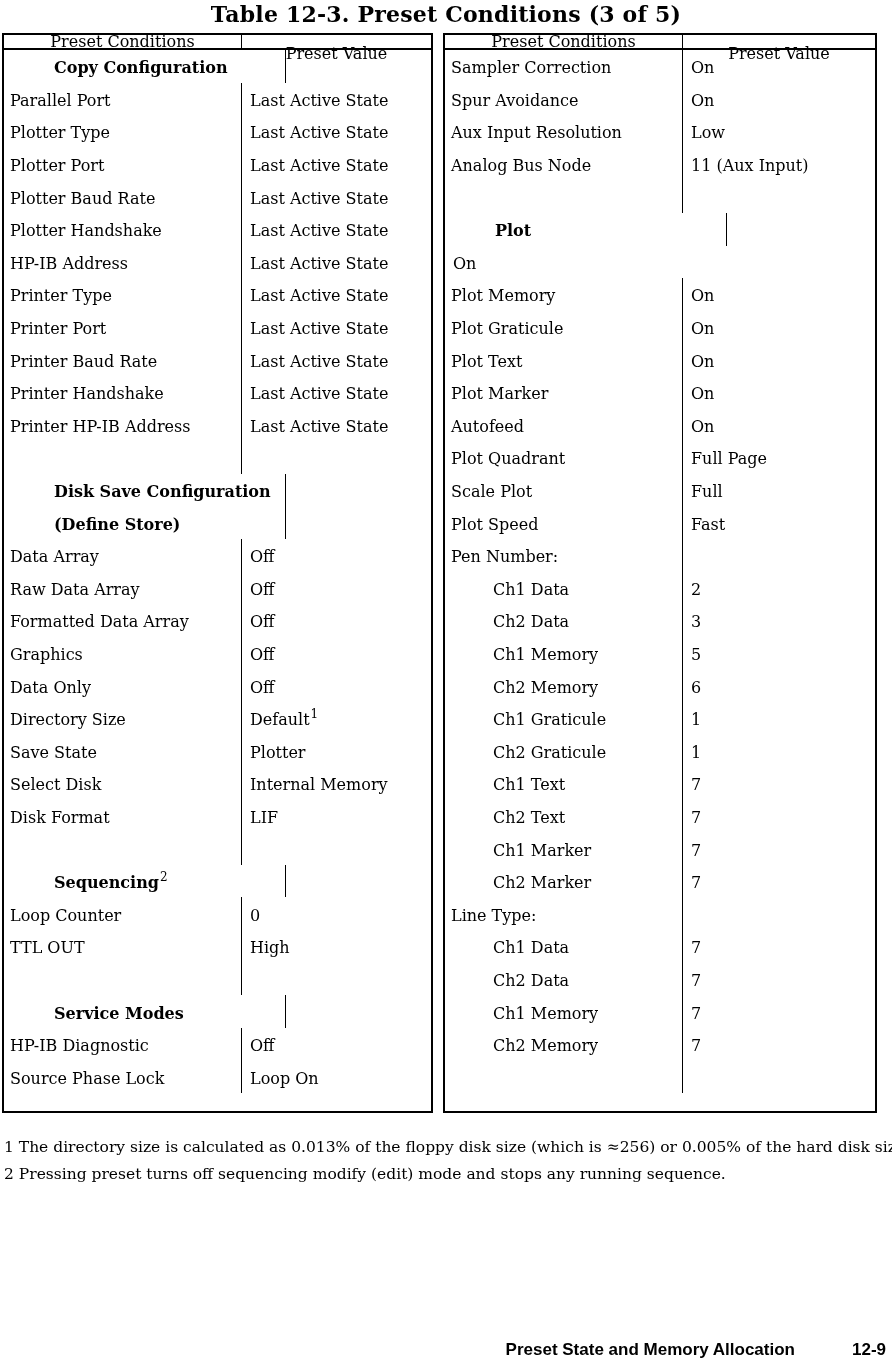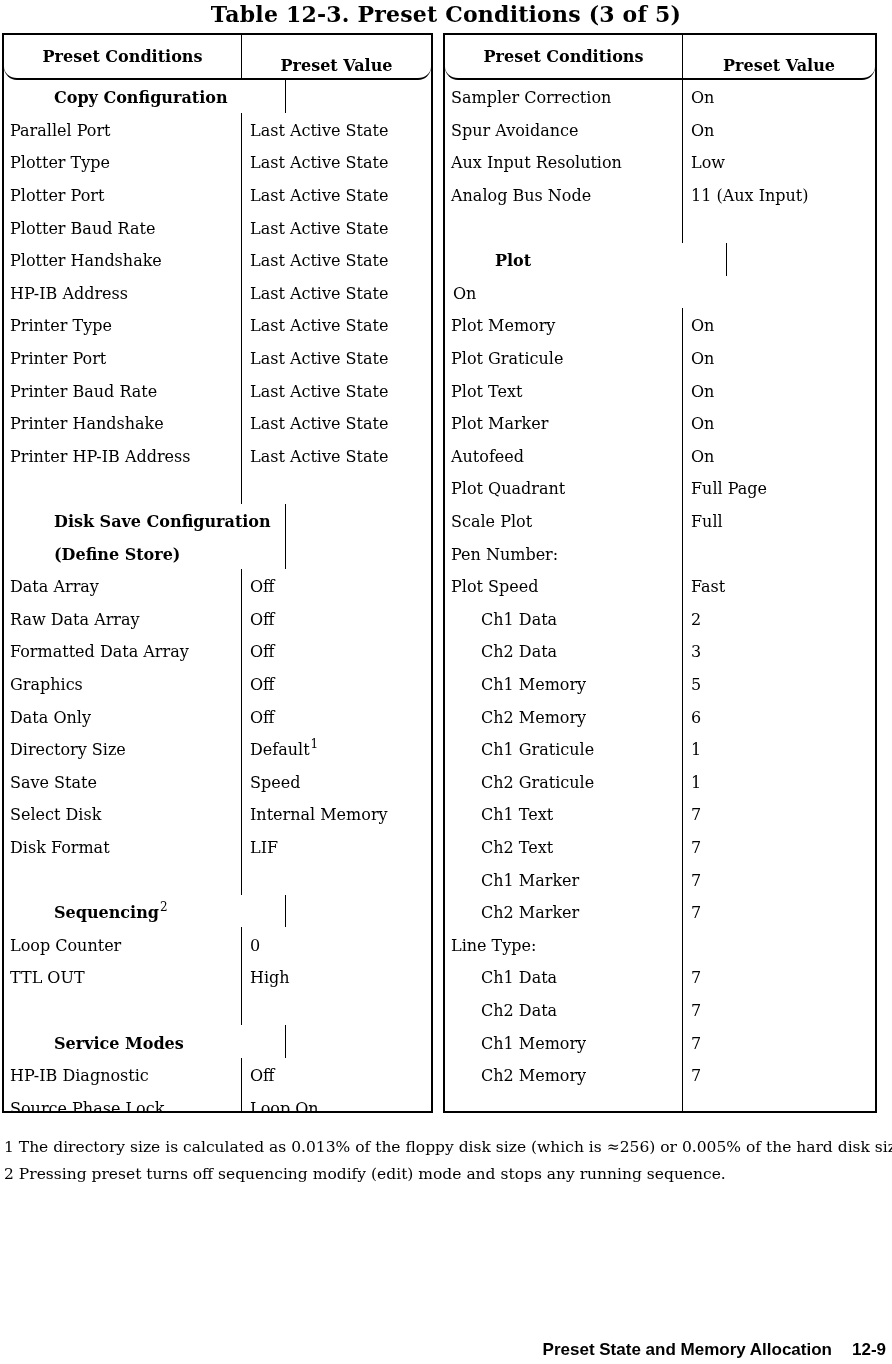--- a/index.html
+++ b/index.html
@@ -22,57 +22,57 @@
   }
 
   .data-table {
     border: 2px solid #000; box-sizing: border-box;
     background: #fff; height: 1080px; overflow: hidden;
   }
   .data-table.left  { width: 431px; }
   .data-table.right { width: 434px; }
 
   .thead {
-    display: flex; height: 45px; box-sizing: border-box;
+    display: flex; height: 15px; box-sizing: border-box;
     border-bottom: 2px solid #000;
-    font-weight: bold; font-size: 16px; border-radius: 13px;
+    font-weight: normal; font-size: 16px;
   }
   .hcell {
     display: flex; align-items: center; justify-content: center;
     box-sizing: border-box;
   }
   .hcell.cond { width: 238px; border-right: 1.5px solid #000; }
   .hcell.val  { flex: 1; margin-top: 18px; }
 
   .trow { display: flex; height: 32.6px; font-size: 16px; }
   .cell {
     box-sizing: border-box; display: flex; align-items: center;
     padding-top: 3px; white-space: nowrap; overflow: hidden;
   }
   .cell.cond { width: 238px; padding-left: 6px; border-right: 1.5px solid #000; }
   .cell.val  { flex: 1; padding-left: 8px; }
   .cell.cond.bold { font-weight: bold; margin-left: 44px; }
-  .cell.cond.indent { padding-left: 36px; }
+  .cell.cond.indent { padding-left: 48px; }
 
   sup.fnref {
     font-size: 12px; font-weight: normal; line-height: 0;
     position: relative; top: -6px; margin-left: 1px;
   }
 
   .footnotes {
     position: absolute; top: 1134px; left: 4px; width: 886px;
     font-size: 15.5px;
   }
   .footnote { line-height: 26.5px; white-space: nowrap; }
 
   .page-footer {
     position: absolute; top: 1340px; right: 6px;
     font-family: "Liberation Sans", sans-serif;
     font-weight: bold; font-size: 17px;
-    display: flex; align-items: center;
+    display: flex; align-items: center; gap: 37px;
   }
   .page-footer .page-num { margin-left: 20px; }
 </style>
 </head>
 <body>
 
 <h1 class="page-title">Table 12-3. Preset Conditions (3 of 5)</h1>
 
 <div class="tables-wrap">
 
@@ -161,21 +161,21 @@
         <div class="trow">
           <div class="cell cond">Data Only</div>
           <div class="cell val">Off</div>
         </div>
         <div class="trow">
           <div class="cell cond">Directory Size</div>
           <div class="cell val">Default<sup class="fnref">1</sup></div>
         </div>
         <div class="trow">
           <div class="cell cond">Save State</div>
-          <div class="cell val">Speed</div>
+          <div class="cell val">Plotter</div>
         </div>
         <div class="trow">
           <div class="cell cond">Select Disk</div>
           <div class="cell val">Internal Memory</div>
         </div>
         <div class="trow">
           <div class="cell cond">Disk Format</div>
           <div class="cell val">LIF</div>
         </div>
         <div class="trow">
@@ -268,26 +268,26 @@
         </div>
         <div class="trow">
           <div class="cell cond">Plot Quadrant</div>
           <div class="cell val">Full Page</div>
         </div>
         <div class="trow">
           <div class="cell cond">Scale Plot</div>
           <div class="cell val">Full</div>
         </div>
         <div class="trow">
-          <div class="cell cond">Pen Number:</div>
-          <div class="cell val"></div>
-        </div>
-        <div class="trow">
           <div class="cell cond">Plot Speed</div>
           <div class="cell val">Fast</div>
+        </div>
+        <div class="trow">
+          <div class="cell cond">Pen Number:</div>
+          <div class="cell val"></div>
         </div>
         <div class="trow">
           <div class="cell cond indent">Ch1 Data</div>
           <div class="cell val">2</div>
         </div>
         <div class="trow">
           <div class="cell cond indent">Ch2 Data</div>
           <div class="cell val">3</div>
         </div>
         <div class="trow">

